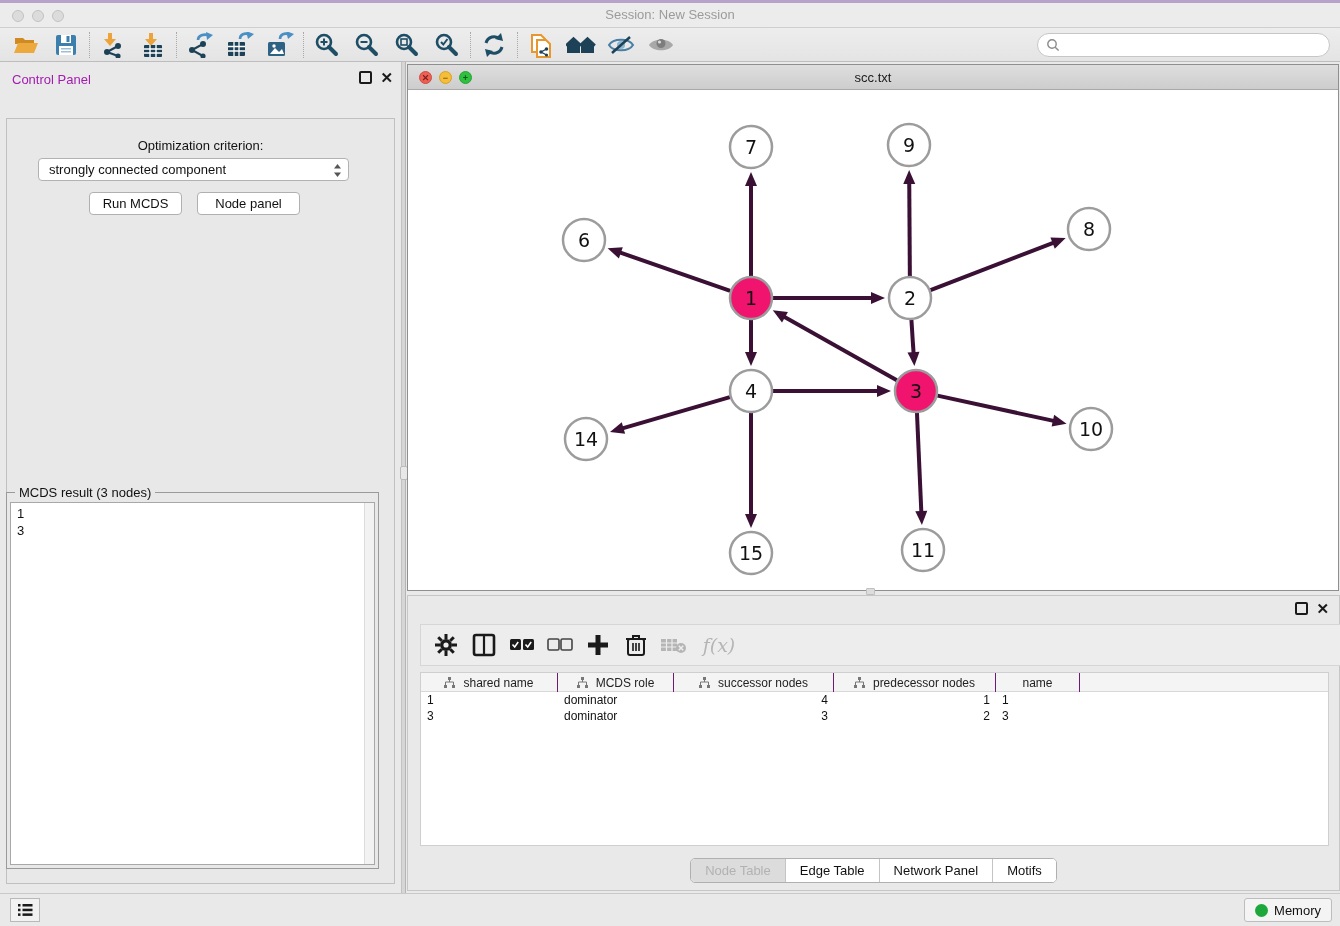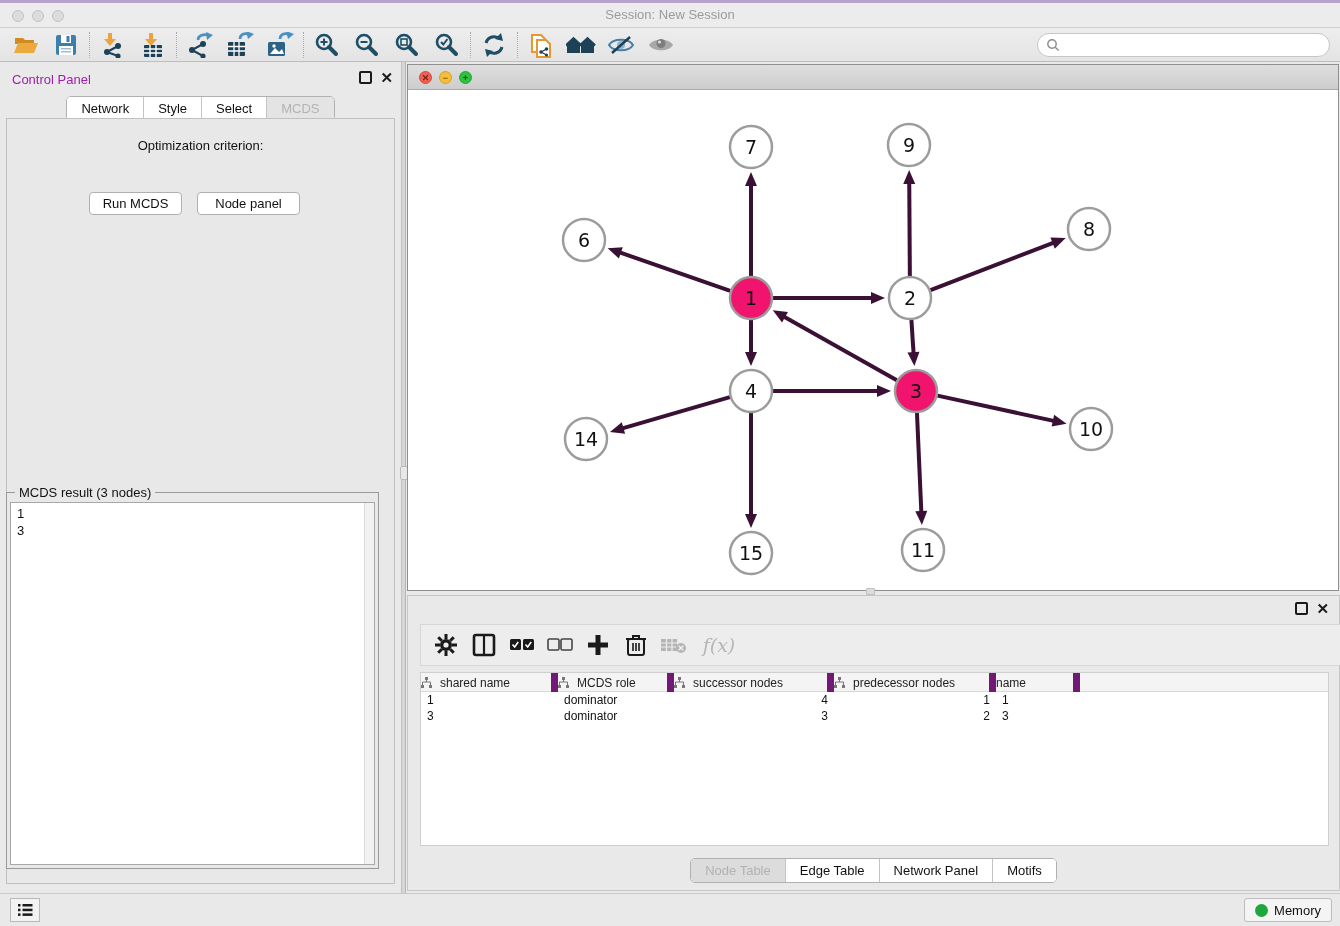--- a/index.html
+++ b/index.html
@@ -58,21 +58,21 @@
   .net-canvas { position:absolute; left:0; top:25px; width:930px; height:500px; background:#fff; }
 
   
   .table-panel { position:absolute; left:407px; top:595px; width:933px; height:296px; background:#e9e9e9; border:1px solid #c6c6c6; }
   .tp-title { position:absolute; left:12px; top:5px; font-size:13px; color:#1a1a1a;margin-top:20px; }
   .tp-toolbar { position:absolute; left:12px; top:28px; width:984px; height:42px; background:#ededed; border:1px solid #d6d6d6; display:flex; align-items:center; padding-left:8px; gap:4px; }
   .tpbtn { width:34px; height:34px; display:flex; align-items:center; justify-content:center; background:transparent; border:none; cursor:pointer; }
   .fx-label { font-family:"DejaVu Serif", serif; font-style:italic; font-size:19px; color:#b5b5b5; }
   .tp-table { position:absolute; left:12px; top:76px; width:909px; height:174px; background:#fff; border:1px solid #cfcfcf; overflow:hidden; }
   .thead { display:flex; background:#f4f4f4; border-bottom:1px solid #d8d8d8; height:19px; }
-  .th { display:flex; align-items:center; gap:8px; font-size:12px; color:#222; border-right:7px solid #701a75; height:19px; cursor:pointer; }
+  .th { display:flex; align-items:center; justify-content:center; gap:8px; font-size:12px; color:#222; border-right:1px solid #701a75; height:19px; cursor:pointer; }
   .trow { display:flex; height:16px; font-size:12px; color:#111; cursor:pointer; }
   .td { padding:1px 6px 0 6px; overflow:hidden; white-space:nowrap; }
   .tp-tabs { position:absolute; left:0; bottom:7px; width:100%; display:flex; justify-content:center; }
   .tabgroup .tab.active-grey { background:#dcdcdc; color:#b2b2b2; }
 
   
   .statusbar { position:absolute; left:0; top:893px; width:1340px; height:33px; background:#e9e9e9; border-top:1px solid #c9c9c9; }
   .sb-left-btn { position:absolute; left:10px; top:4px; width:30px; height:24px; background:#f2f2f2; border:1px solid #b9b9b9; display:flex; align-items:center; justify-content:center; cursor:pointer; }
   .memory-btn { position:absolute; right:8px; top:4px; height:24px; background:#f4f4f4; border:1px solid #bdbdbd; border-radius:3px; display:flex; align-items:center; gap:6px; padding:0 10px; font-size:13px; color:#111; cursor:pointer; }
   .green-dot { width:13px; height:13px; border-radius:50%; background:#1ea83c; }
@@ -236,30 +236,31 @@
   </div>
 
   <div class="control-panel">
     <div class="cp-header">
       <span class="cp-title">Control Panel</span>
       <span class="win-btns">
         <span class="float-btn"></span>
         <span class="close-x">✕</span>
       </span>
     </div>
-    <div class="cp-tabs">
-      <div class="tabgroup" id="cp-tabgroup">
-          <div class="tab">Network</div>
-          <div class="tab">Style</div>
-          <div class="tab">Select</div>
-          <div class="tab active-disabled">MCDS</div>
-        </div>
-    </div>
     <div class="cp-body"></div>
     <div class="opt-label">Optimization criterion:</div>
+    <div class="dropdown">
+      <span>strongly connected component</span>
+      <span class="dd-stepper">
+        <svg width="9" height="15" viewBox="0 0 9 15">
+            <path d="M4.5 1L8 5.5H1z" fill="#555"></path>
+            <path d="M4.5 14L1 9.5h7z" fill="#555"></path>
+          </svg>
+      </span>
+    </div>
     <button class="btn" style="left:89px; top:130px; width:93px;">Run MCDS</button>
     <button class="btn" style="left:197px; top:130px; width:103px;">Node panel</button>
     <div class="groupbox">
       <span class="groupbox-label">MCDS result (3 nodes)</span>
       <div class="result-area" id="result-area">
         <div class="result-scroll"></div>
       <div>1</div>
           <div>3</div>
         </div>
     </div>
@@ -267,20 +268,21 @@
 
   <div class="v-splitter">
       <div class="v-handle"></div>
     </div>
 
   <div class="network-window">
     <div class="net-titlebar">
       <span class="light red" style="left:11px">✕</span>
       <span class="light yellow" style="left:31px">−</span>
       <span class="light green" style="left:51px">+</span>
+      <div class="net-title">scc.txt</div>
     </div>
     <div class="net-canvas">
       <svg id="graph-svg" width="930" height="500" viewBox="0 0 930 500">
           <line x1="343" y1="186" x2="343" y2="94" stroke="#3A1135" stroke-width="4"></line>
           <polygon points="343,82 349,96 337,96" fill="#3A1135"></polygon>
           <line x1="322.21771501310434" y1="200.78220042371288" x2="210.95202475068817" y2="162.13902656011925" stroke="#3A1135" stroke-width="4"></line>
           <polygon points="199.61623293965417,158.20204497305355 214.80981417939336,157.12729425244652 210.87283259232765,168.46308606348055" fill="#3A1135"></polygon>
           <line x1="365" y1="208" x2="465" y2="208" stroke="#3A1135" stroke-width="4"></line>
           <polygon points="477,208 463,214 463,202" fill="#3A1135"></polygon>
           <line x1="343" y1="230" x2="343" y2="264" stroke="#3A1135" stroke-width="4"></line>

